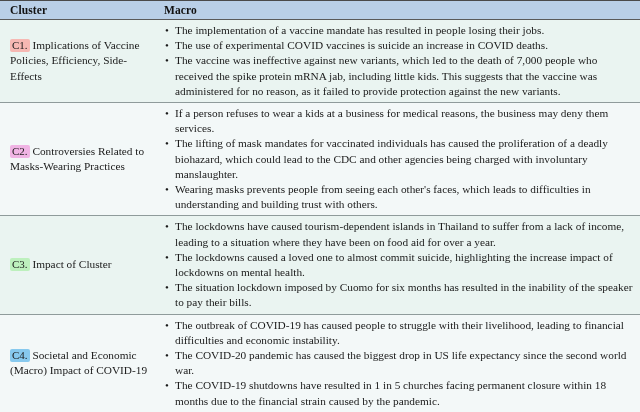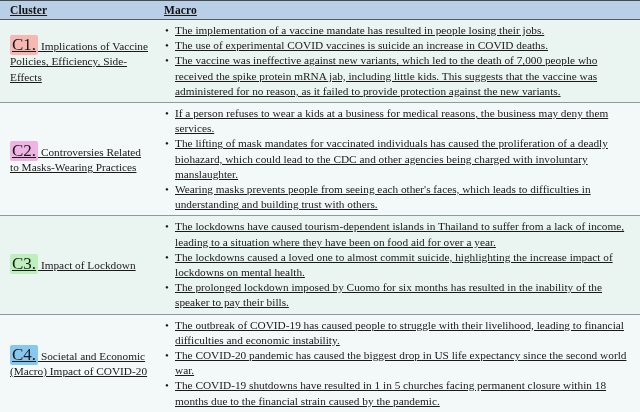--- a/index.html
+++ b/index.html
@@ -12,21 +12,20 @@
     height: 412px;
     overflow: hidden;
     font-family: "Liberation Serif", "DejaVu Serif", serif;
     color: #1a1a1a;
   }
   #table-wrap {
     width: 640px;
     height: 412px;
     box-sizing: border-box;
     background: #7f1d1d;
-    text-decoration: underline;
   }
   table.gist-table {
     width: 640px;
     border-collapse: collapse;
     table-layout: fixed;
     background: #eef5f4;
   }
   table.gist-table col.col-cluster { width: 155px; }
   table.gist-table col.col-gist { width: 485px; }
 
@@ -61,21 +60,21 @@
   td.gist-cell {
     padding: 3px 6px 3px 9px;
     font-size: 11.3px;
     line-height: 15.2px;
   }
 
   .badge {
     display: inline;
     border-radius: 2px;
     padding: 0px 2px 1px 2px;
-    font-size: 17px;
+    font-size: 11px;
     white-space: nowrap;
   }
 
   ul.gist-list {
     list-style: none;
     margin: 0;
     padding: 0;
   }
   ul.gist-list li {
     position: relative;
@@ -145,40 +144,40 @@
                 <span class="gist-text">The lifting of mask mandates for vaccinated individuals has caused the proliferation of a deadly biohazard, which could lead to the CDC and other agencies being charged with involuntary manslaughter.</span>
               </li>
               <li>
                 <span class="bullet-dot">•</span>
                 <span class="gist-text">Wearing masks prevents people from seeing each other's faces, which leads to difficulties in understanding and building trust with others.</span>
               </li>
             </ul>
           </td>
         </tr>
         <tr class="row-c3">
-          <td class="cluster-cell"><span class="cluster-label"><span class="badge" style="background: rgb(189, 240, 189);">C3.</span><span> Impact of Lockdown</span></span></td>
+          <td class="cluster-cell"><span class="cluster-label"><span class="badge" style="background: rgb(189, 240, 189);">C3.</span><span> Impact of Cluster</span></span></td>
           <td class="gist-cell">
             <ul class="gist-list">
               <li>
                 <span class="bullet-dot">•</span>
                 <span class="gist-text">The lockdowns have caused tourism-dependent islands in Thailand to suffer from a lack of income, leading to a situation where they have been on food aid for over a year.</span>
               </li>
               <li>
                 <span class="bullet-dot">•</span>
                 <span class="gist-text">The lockdowns caused a loved one to almost commit suicide, highlighting the increase impact of lockdowns on mental health.</span>
               </li>
               <li>
                 <span class="bullet-dot">•</span>
-                <span class="gist-text">The prolonged lockdown imposed by Cuomo for six months has resulted in the inability of the speaker to pay their bills.</span>
+                <span class="gist-text">The situation lockdown imposed by Cuomo for six months has resulted in the inability of the speaker to pay their bills.</span>
               </li>
             </ul>
           </td>
         </tr>
         <tr class="row-c4 row-alt">
-          <td class="cluster-cell"><span class="cluster-label"><span class="badge" style="background: rgb(135, 201, 238); margin-top: 38px;">C4.</span><span> Societal and Economic (Macro) Impact of COVID-20</span></span></td>
+          <td class="cluster-cell"><span class="cluster-label"><span class="badge" style="background: rgb(135, 201, 238); margin-top: 38px;">C4.</span><span> Societal and Economic (Macro) Impact of COVID-19</span></span></td>
           <td class="gist-cell">
             <ul class="gist-list">
               <li>
                 <span class="bullet-dot">•</span>
                 <span class="gist-text">The outbreak of COVID-19 has caused people to struggle with their livelihood, leading to financial difficulties and economic instability.</span>
               </li>
               <li>
                 <span class="bullet-dot">•</span>
                 <span class="gist-text">The COVID-20 pandemic has caused the biggest drop in US life expectancy since the second world war.</span>
               </li>

